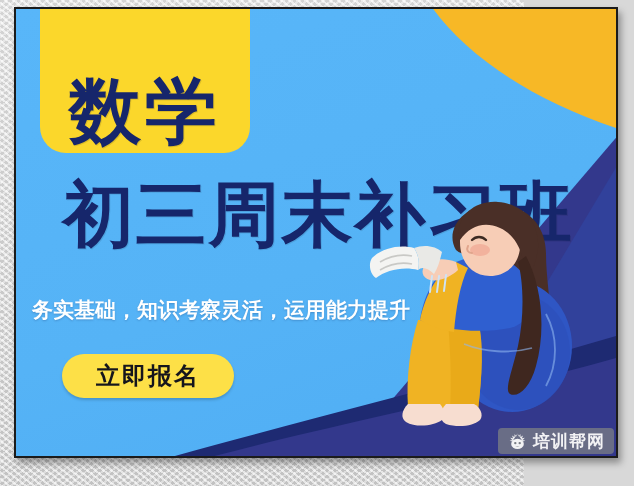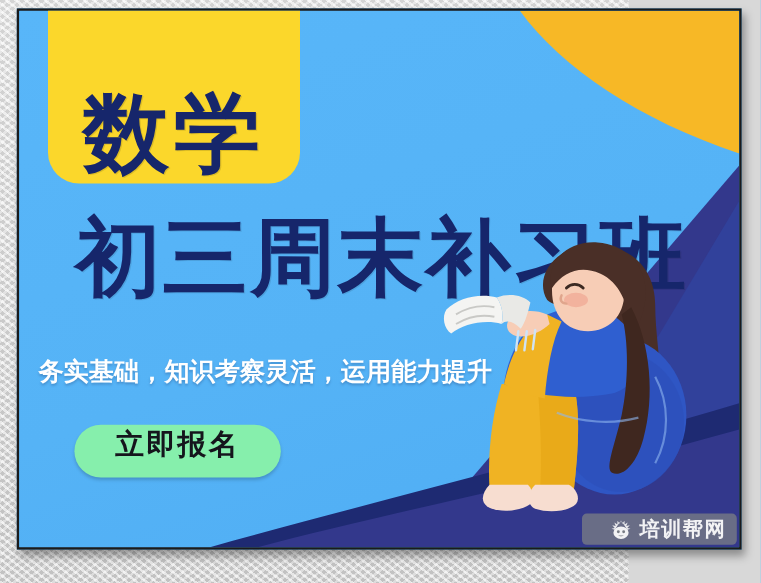--- a/index.html
+++ b/index.html
@@ -113,25 +113,26 @@
     text-shadow: 0 1px 2px rgba(20,40,90,0.25);
   }
 
   
   #cta-button {
     position: absolute;
     left: 46px;
     top: 345px;
     width: 172px;
     height: 44px;
-    background: #86efac;
+    background: #fde047;
     border: none;
     border-radius: 22px;
     cursor: pointer;
     display: flex;
+    align-items: center;
     justify-content: center;
     padding: 0;
     box-shadow: 0 2px 3px rgba(0,0,0,0.18);
   }
   #cta-button .cta-text {
     font-family: "DejaVu Sans", "Liberation Sans", sans-serif;
     font-size: 24px;
     font-weight: bold;
     color: #15151c;
     letter-spacing: 2px;
@@ -148,21 +149,21 @@
     pointer-events: none;
   }
   #illustration svg { display: block; width: 100%; height: 100%; }
 
   
   #watermark {
     position: absolute;
     right: 2px;
     bottom: 2px;
     height: 26px;
-    padding: 0 9px 0 23px;
+    padding: 0 9px 0 10px;
     display: flex;
     align-items: center;
     gap: 6px;
     background: rgba(120,124,132,0.78);
     border-radius: 4px;
   }
   #watermark .wm-text {
     font-family: "DejaVu Sans", "Liberation Sans", sans-serif;
     font-size: 17px;
     font-weight: bold;

